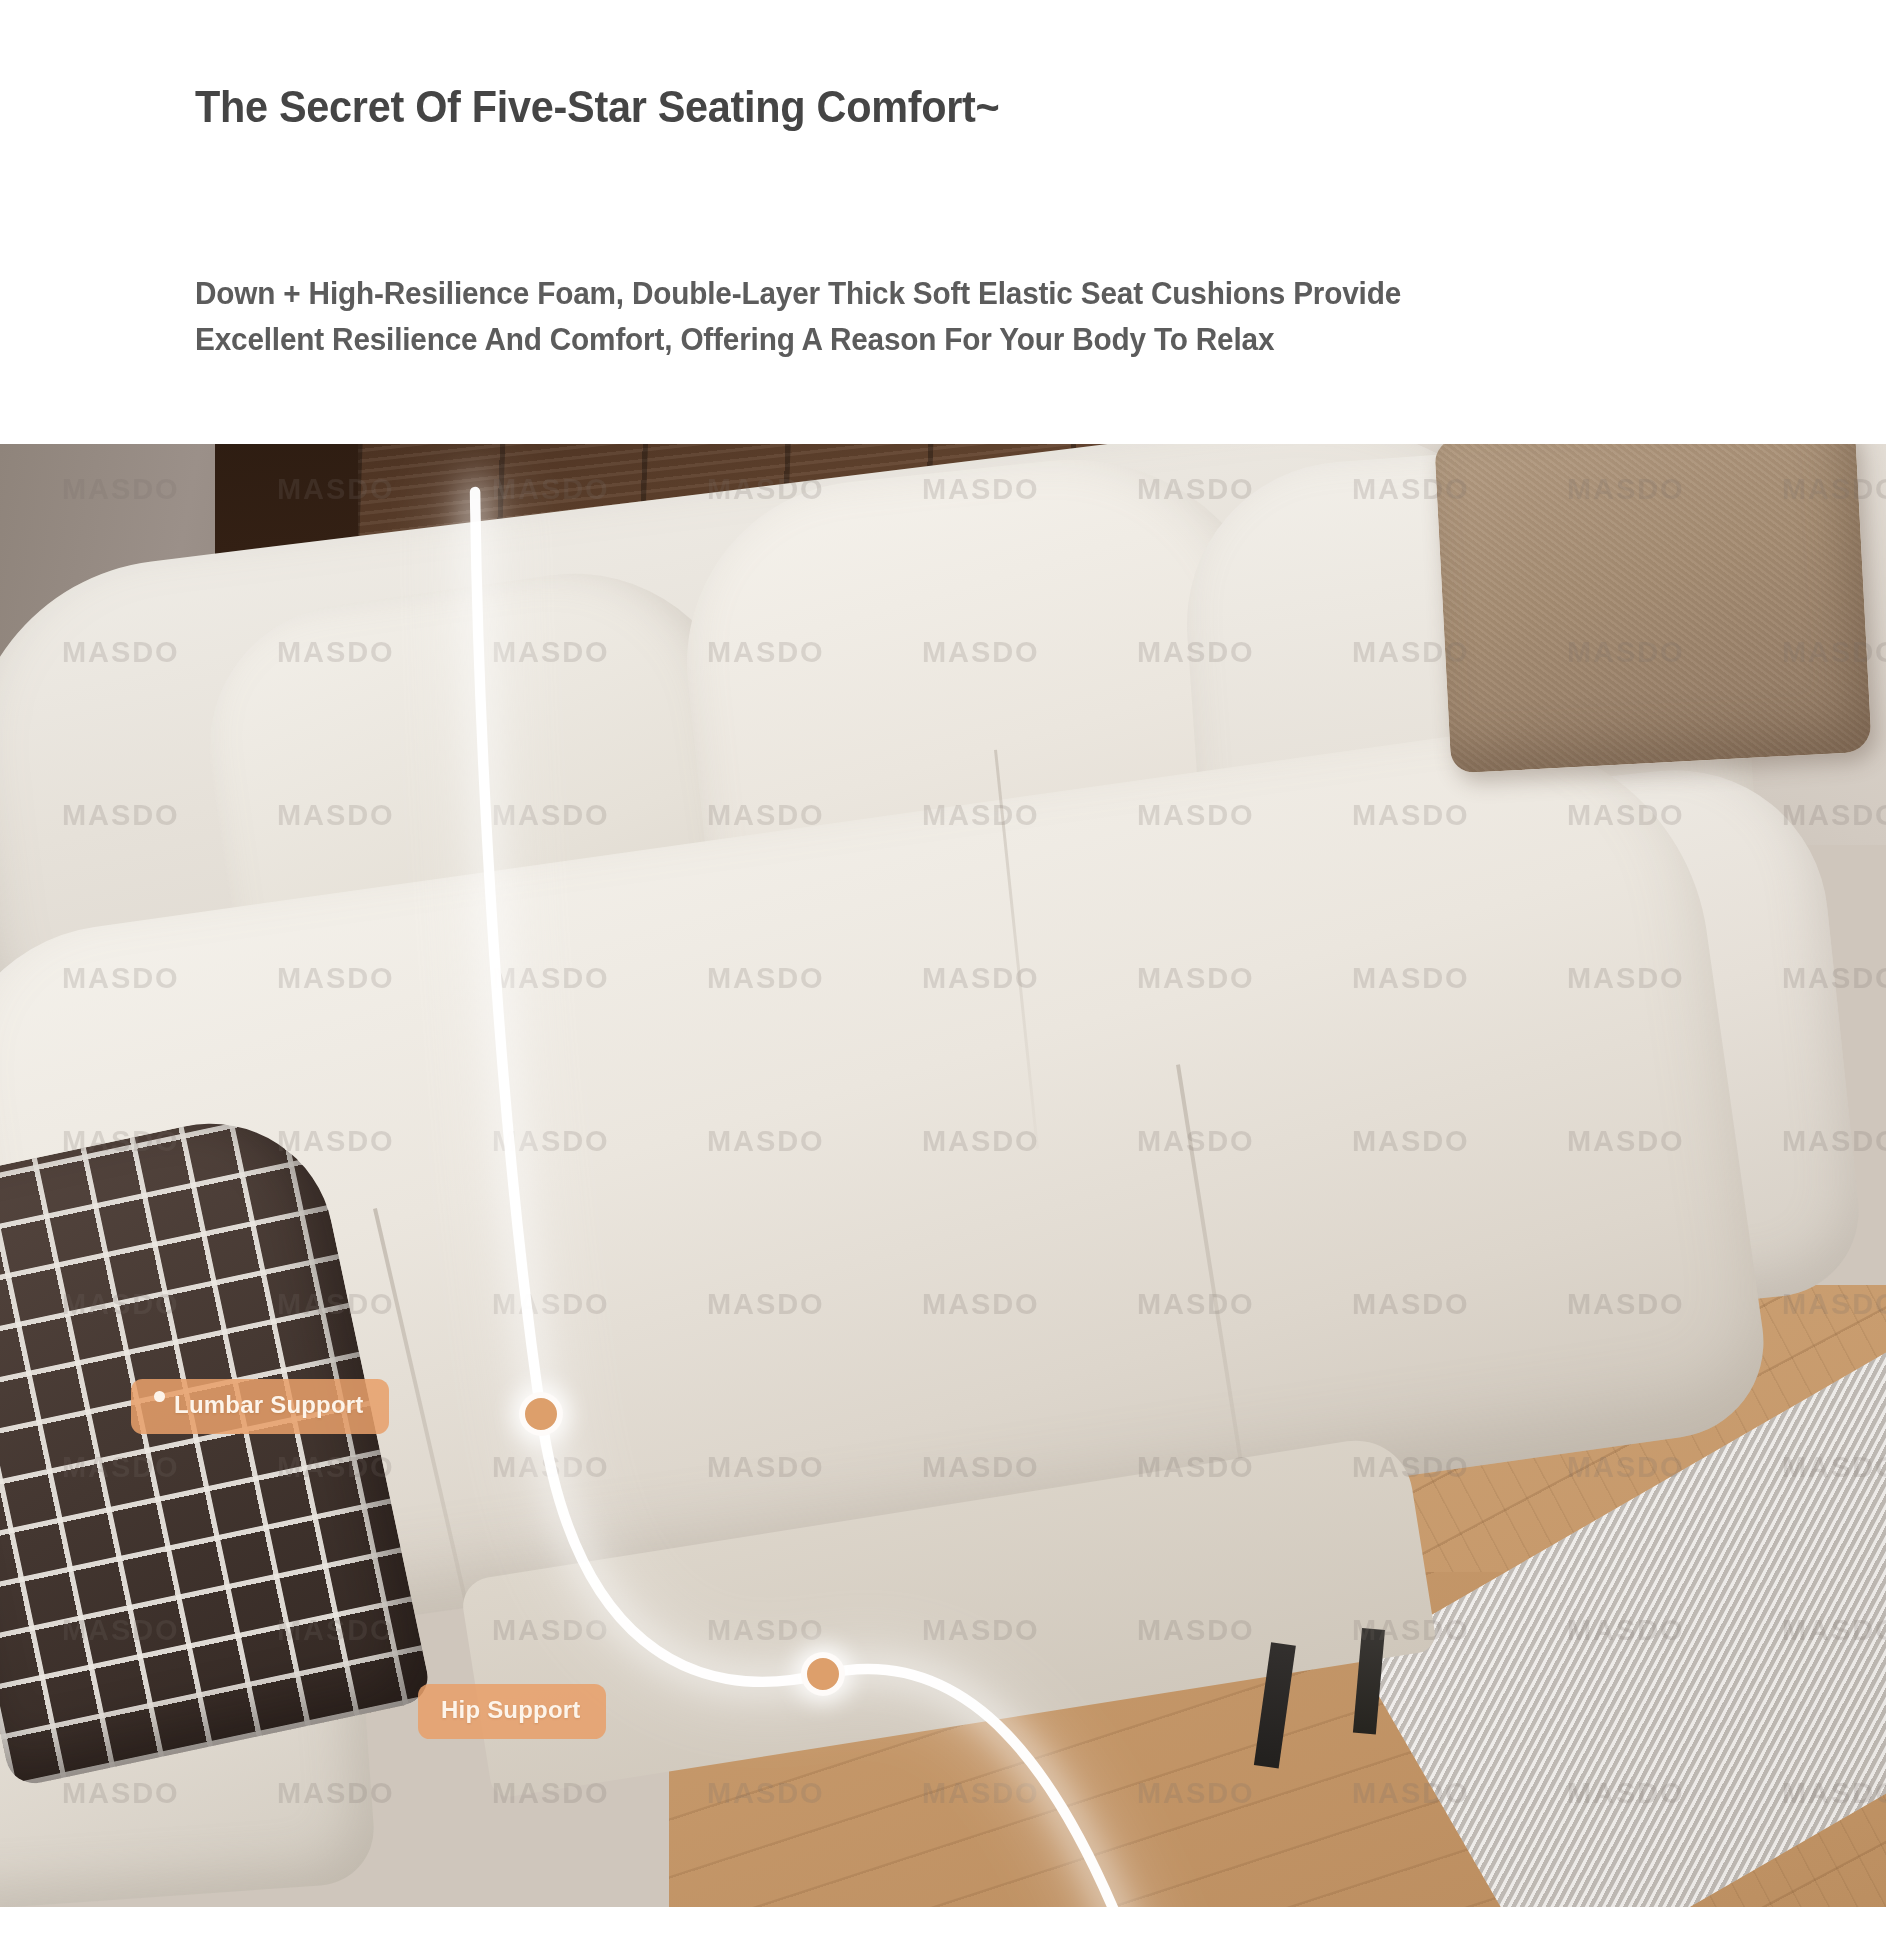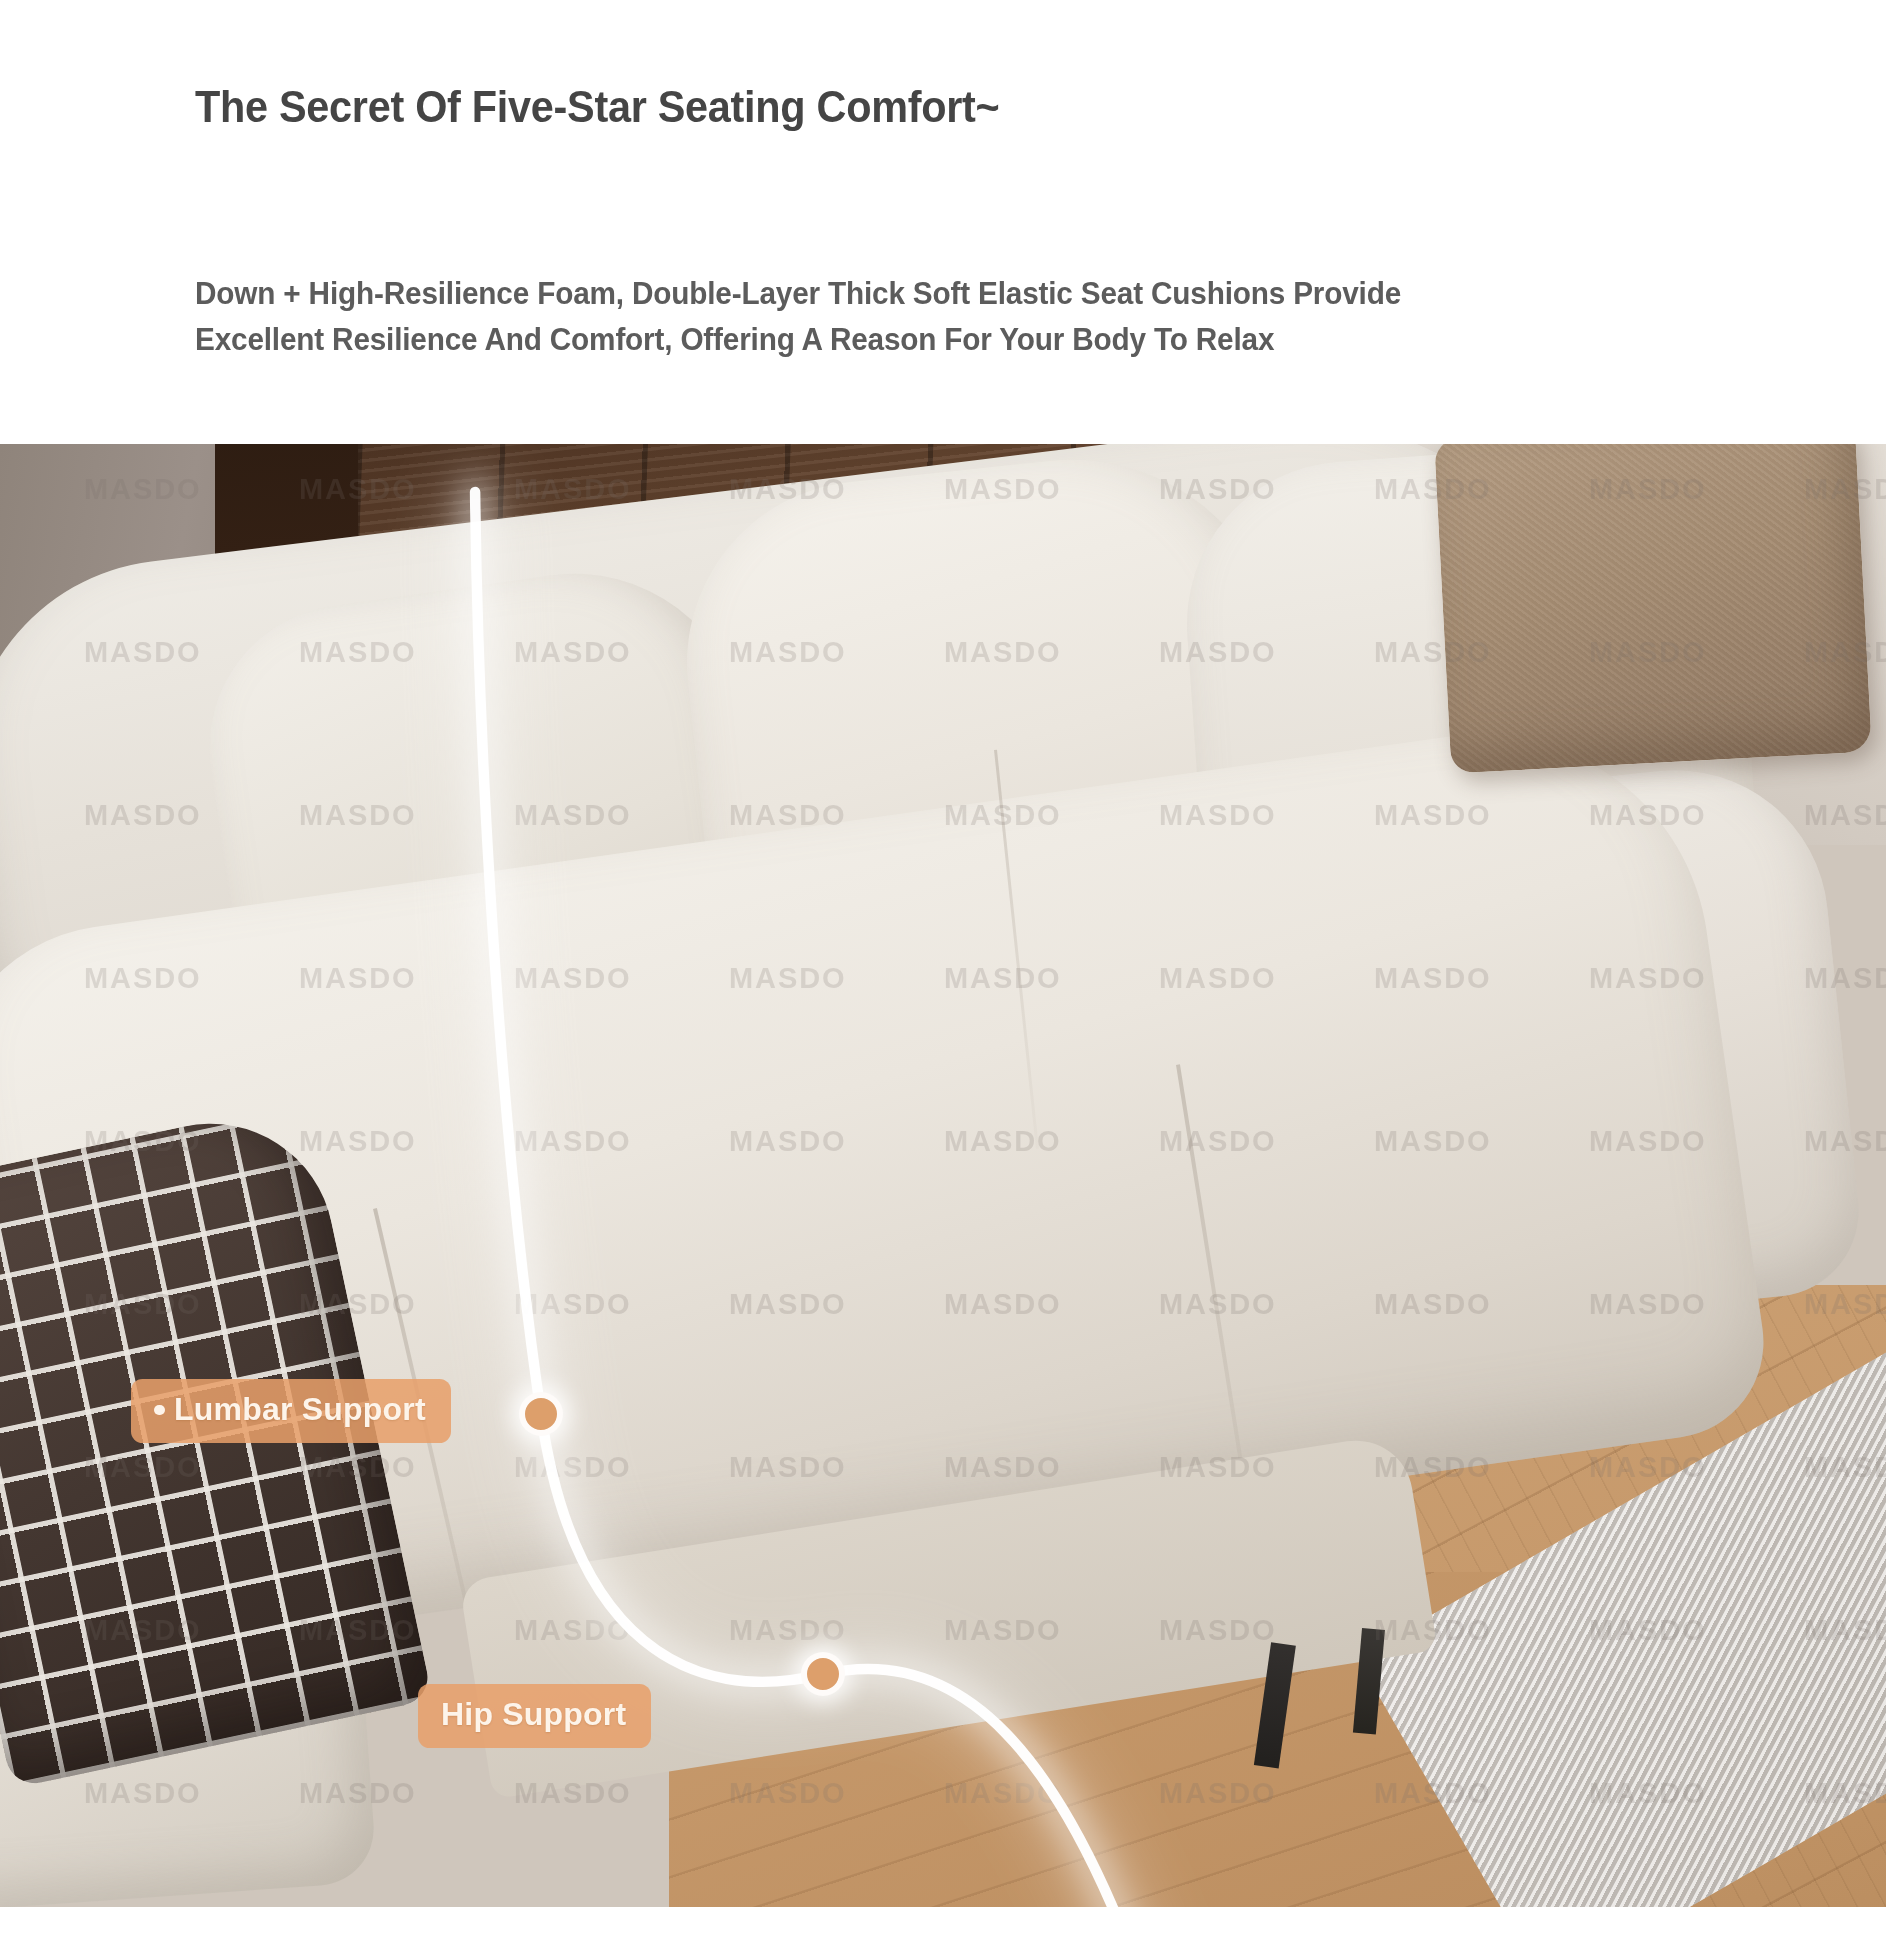--- a/index.html
+++ b/index.html
@@ -216,21 +216,21 @@
   }
 
   
   .watermark{
     position:absolute; left:0; top:0; width:1887px; height:1463px;
     pointer-events:none;
     display:grid;
     grid-template-columns:repeat(9, 215px);
     grid-auto-rows:163px;
     align-content:start;
-    padding-top:29px; padding-left:84px;
+    padding-top:29px; padding-left:62px;
   }
   .watermark span{
     font-size:29px; font-weight:700; letter-spacing:1.9px;
     color:rgba(120,112,104,.20);
     white-space:nowrap;
     user-select:none;
   }
 
   
   .curve-layer{
@@ -248,24 +248,24 @@
   .marker-lumbar{ left:519px; top:948px; }
   .marker-hip   { left:801px; top:1208px; }
 
   
   .badge{
     position:absolute;
     background:rgba(232,160,106,.86);
     border-radius:11.5px;
     padding:12.4px 25px 14.3px 23px;
     color:#fdf4ea;
-    font-size:32px; font-weight:700;
+    font-size:24px; font-weight:700;
     letter-spacing:0.2px;
     white-space:nowrap;
-    display:flex; align-items:center; gap:9.6px;
+    display:flex; align-items:flex-start; gap:9.6px;
     text-shadow:0 1px 1.9px rgba(150,90,40,.25);
   }
   .badge .dot{
     width:10.5px; height:10.5px; border-radius:50%;
     background:#fdf4ea; flex:0 0 auto;
     display:inline-block;
   }
   .badge-lumbar{ left:131px; top:935px; }
   .badge-hip   { left:418px; top:1240px; }
 

